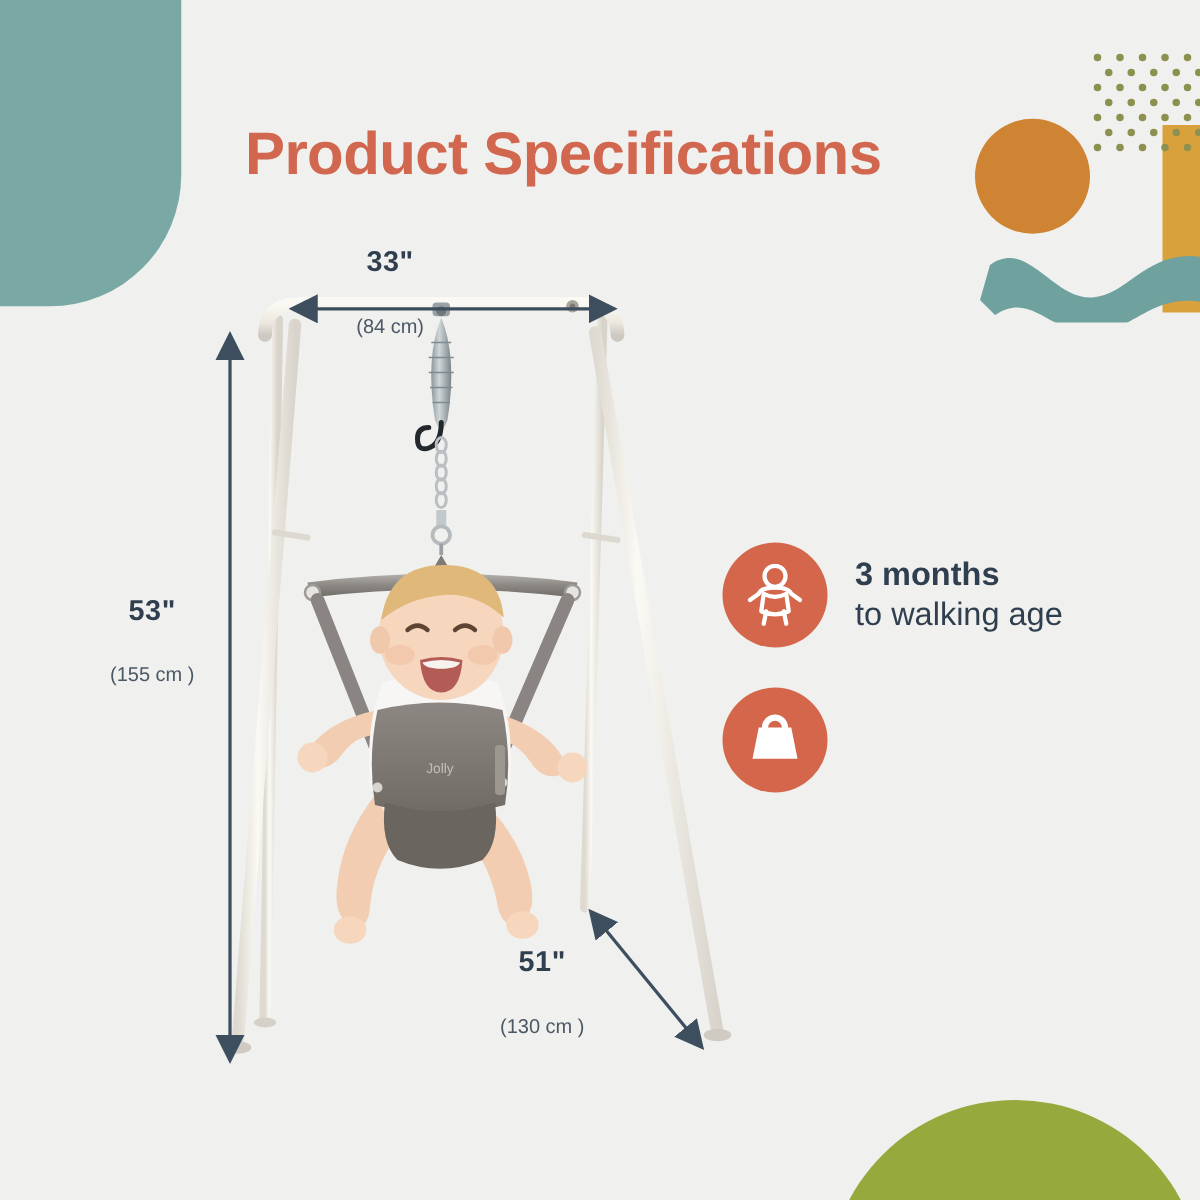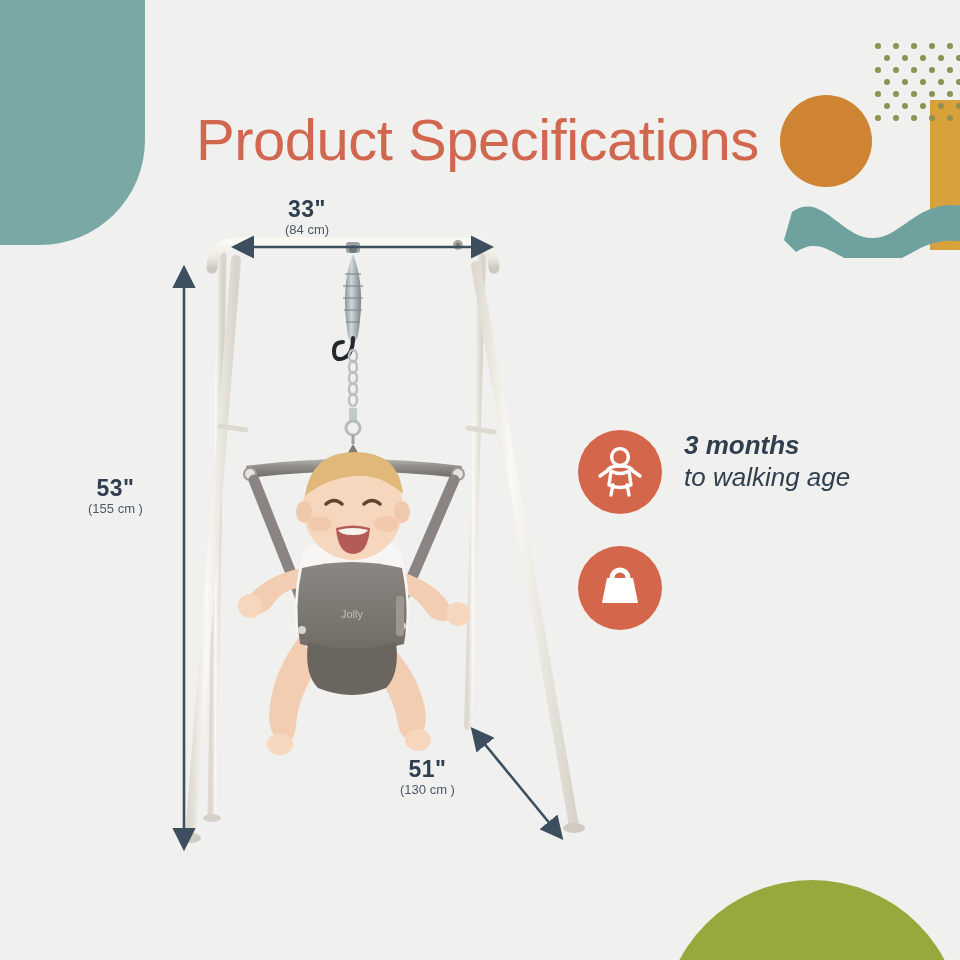--- a/index.html
+++ b/index.html
@@ -69,23 +69,23 @@
     width: 300px;
     height: 300px;
     border-radius: 50%;
     background: #96a93c;
   }
 
   
   .title {
     position: absolute;
     left: 196px;
-    top: 106px;
-    font-size: 58px;
-    font-weight: normal;
+    top: 96px;
+    font-size: 48px;
+    font-weight: bold;
     letter-spacing: -0.5px;
     color: #d1674e;
     white-space: nowrap;
   }
 
   
   .product-stage {
     position: absolute;
     left: 150px;
     top: 216px;
@@ -101,48 +101,48 @@
     color: #2f3f4f;
     white-space: nowrap;
   }
   .dim .val {
     font-size: 23px;
     font-weight: bold;
     letter-spacing: 0.5px;
     line-height: 1.05;
   }
   .dim .metric {
-    font-size: 13px;
+    font-size: 16px;
     font-weight: normal;
     color: #4b5866;
     line-height: 1.35;
+    margin-top: 30px;
   }
   .dim-width  { left: 285px; top: 197px; }
   .dim-height { left: 88px;  top: 476px; }
   .dim-depth  { left: 400px; top: 757px; }
 
   .arrows {
     position: absolute;
     left: 0; top: 0;
     width: 960px; height: 960px;
     pointer-events: none;
   }
 
   
   .features {
     position: absolute;
     left: 578px;
     top: 430px;
   }
   .feature {
     display: flex;
-    align-items: flex-start;
+    align-items: center;
     height: 92px;
     margin-bottom: 24px;
-    font-style: italic;
   }
   .feature-badge {
     width: 84px;
     height: 84px;
     border-radius: 50%;
     background: #d4674b;
     flex: 0 0 84px;
     display: flex;
     align-items: center;
     justify-content: center;

